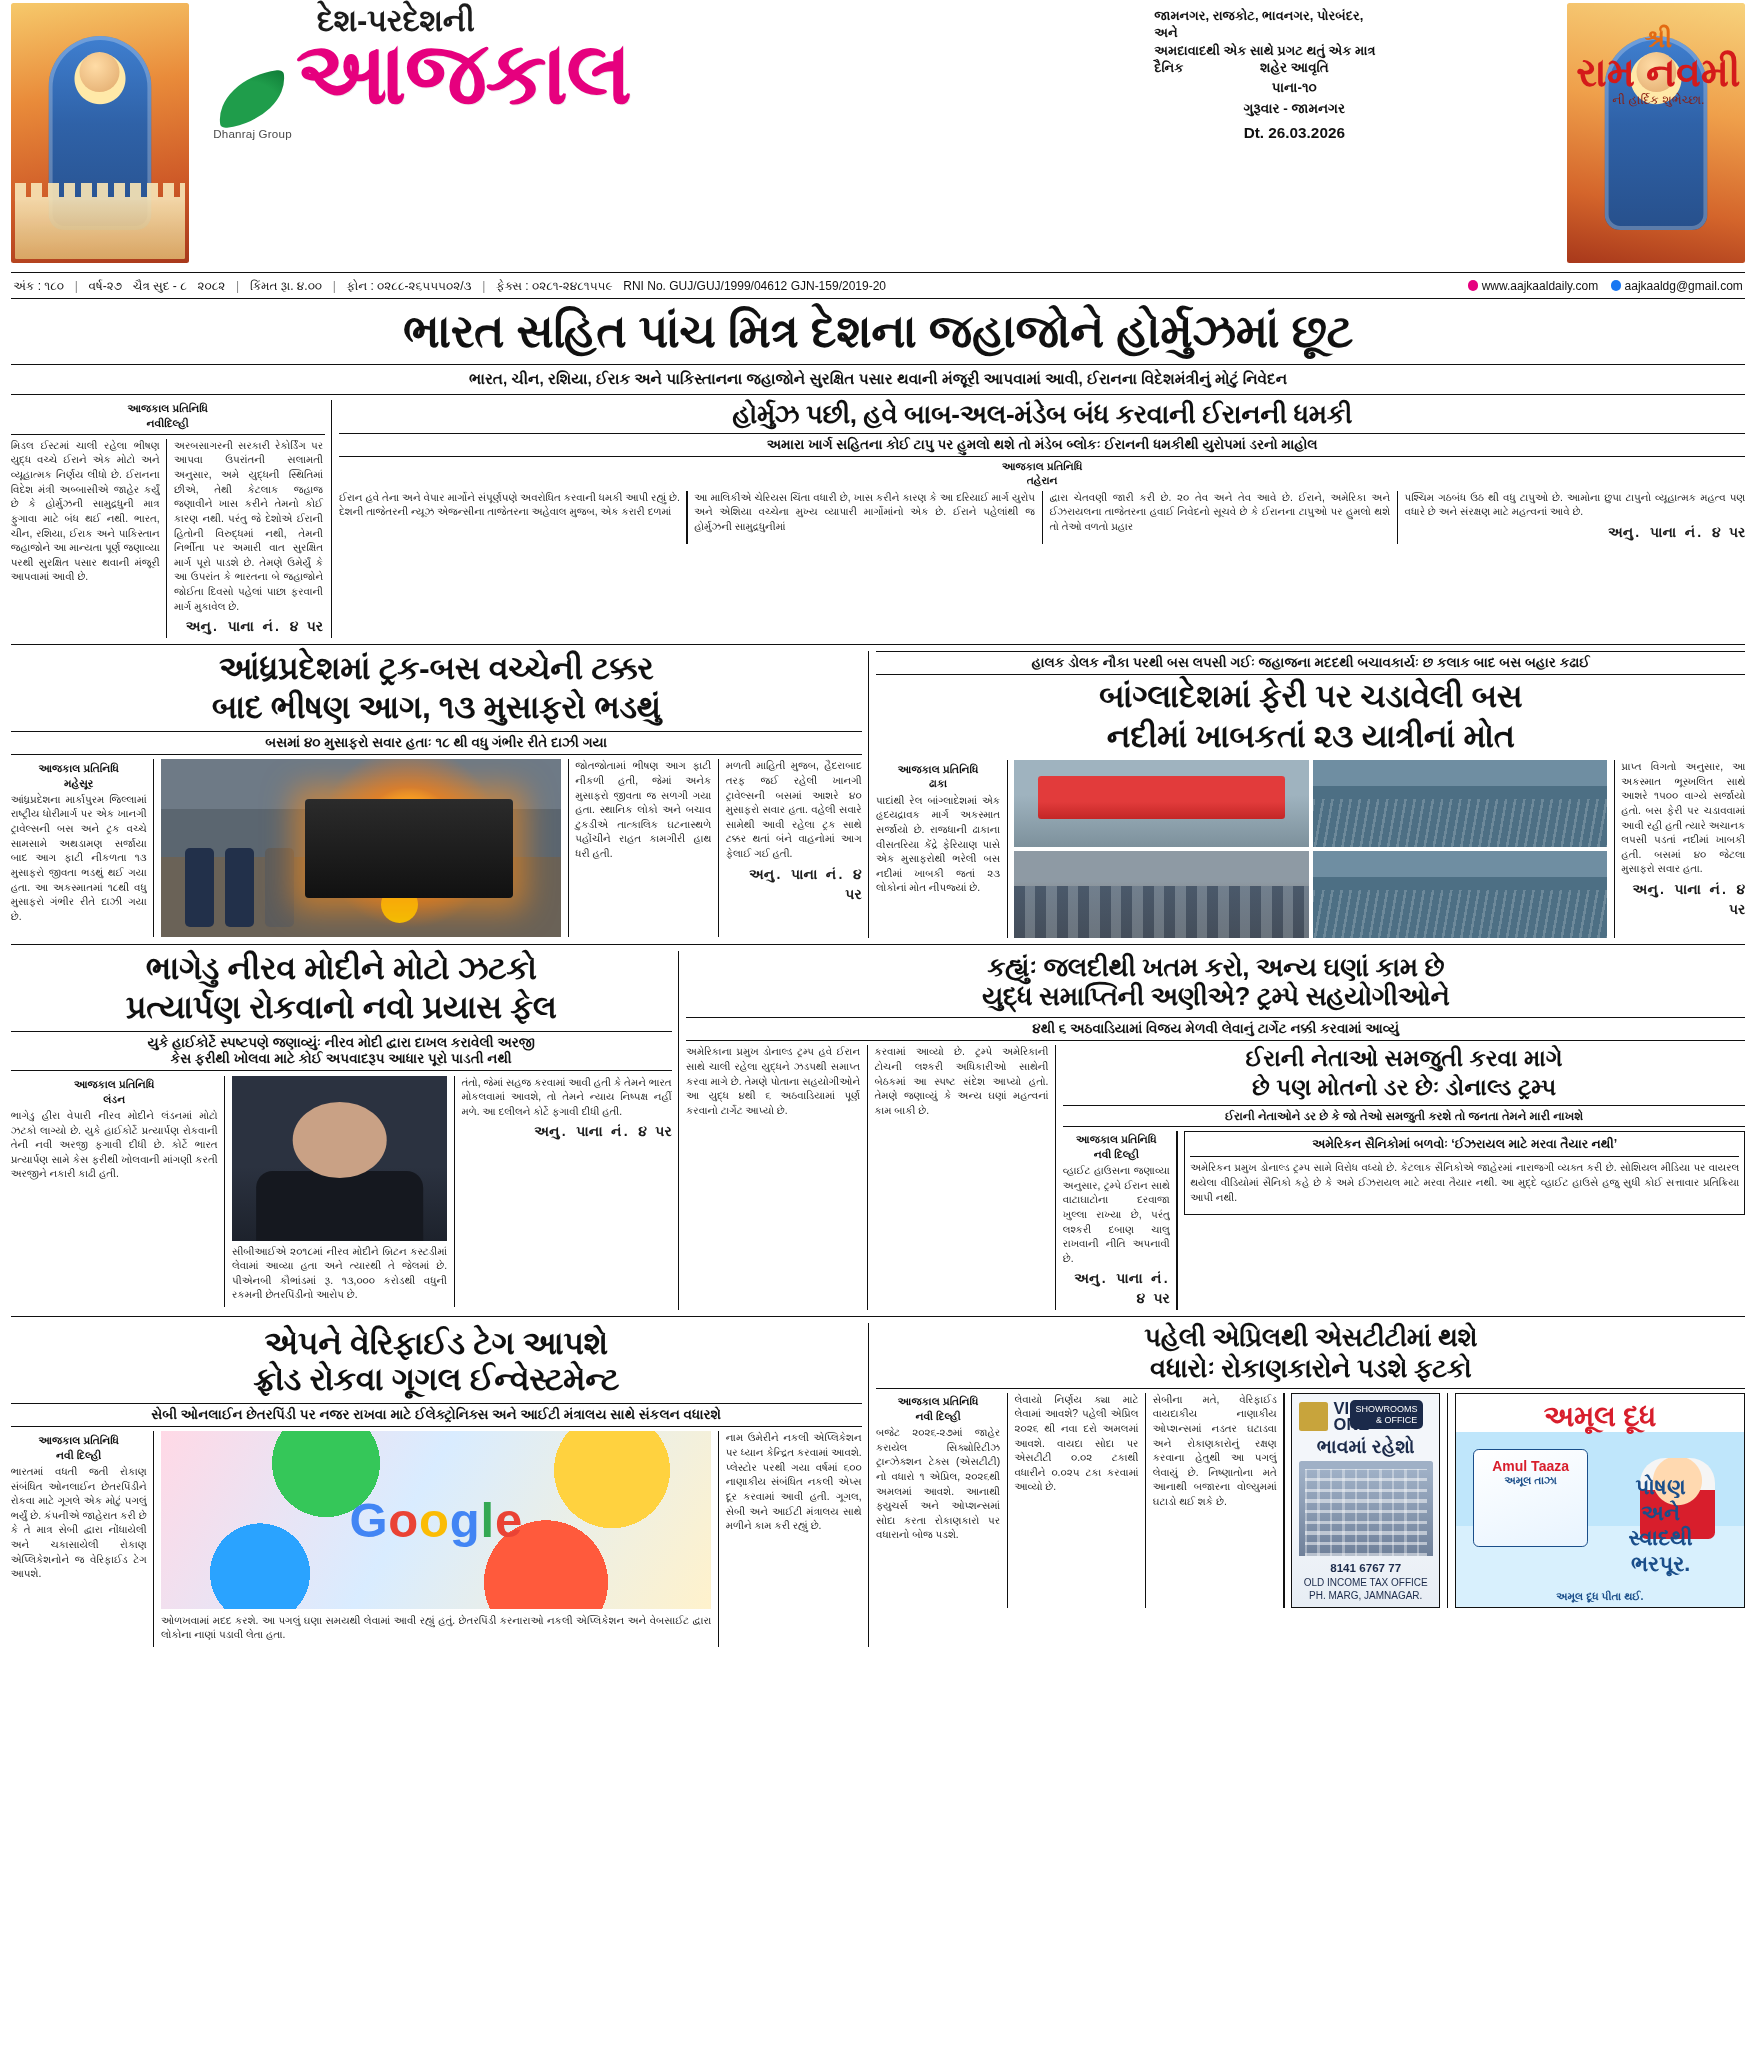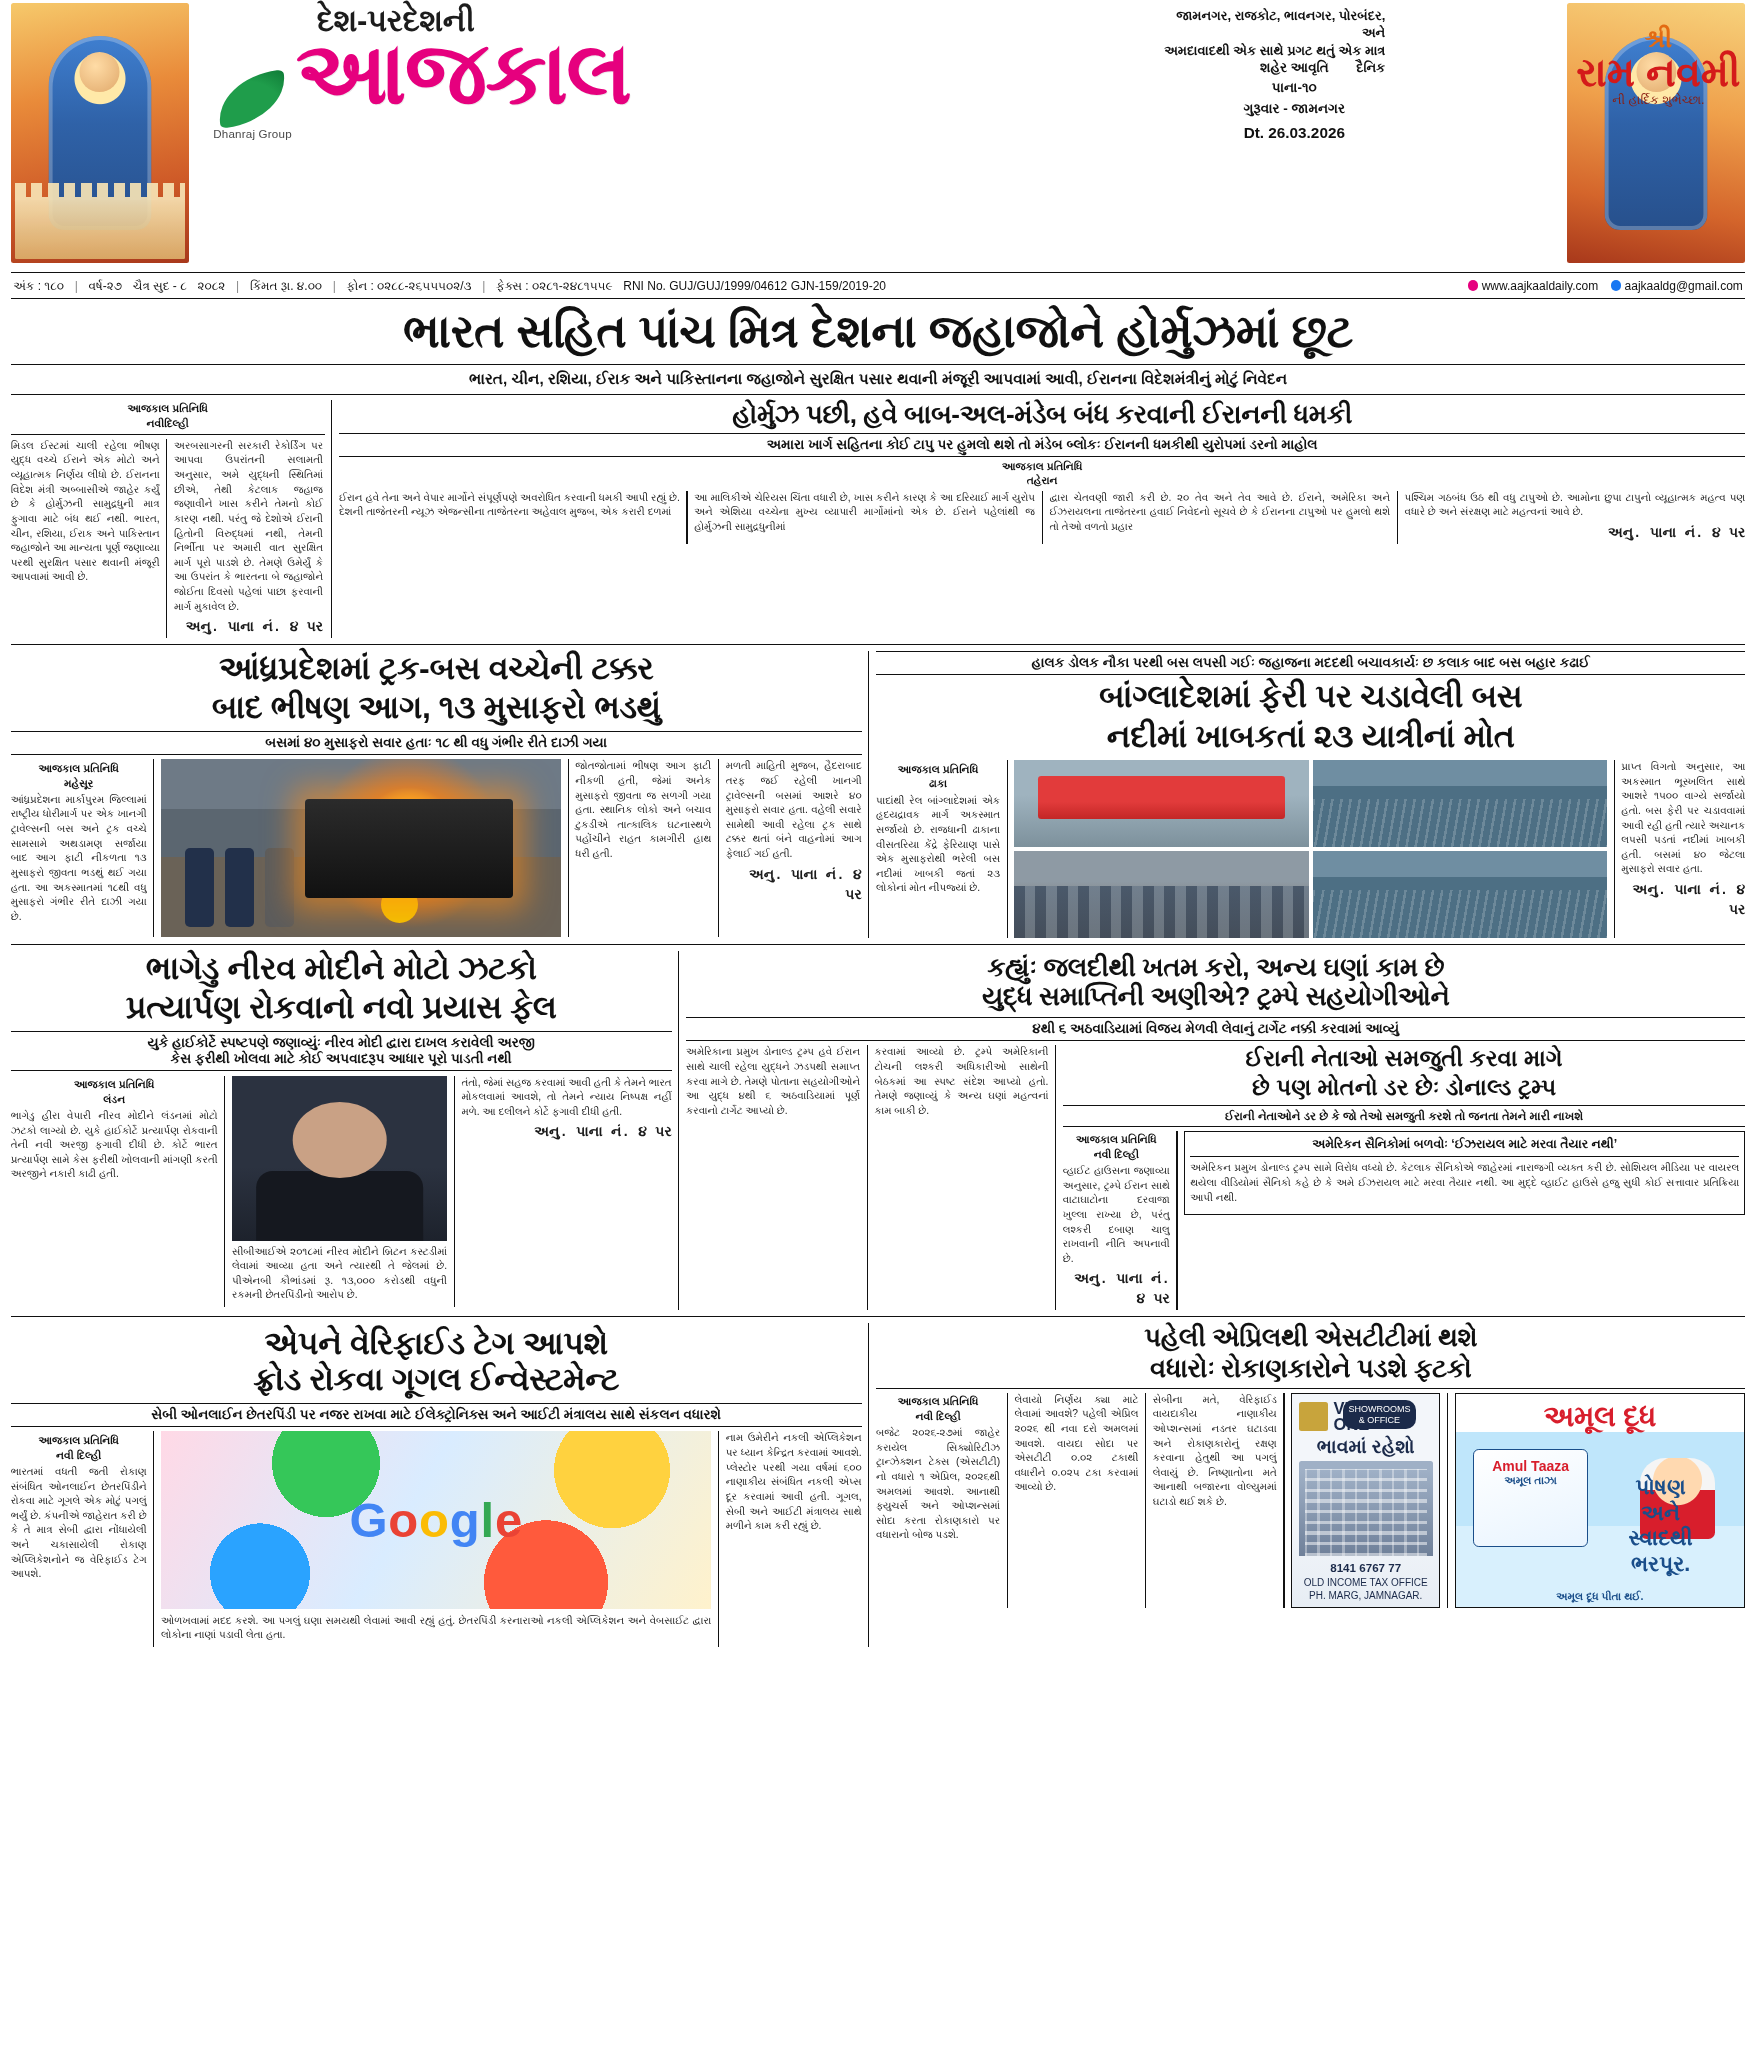--- a/index.html
+++ b/index.html
@@ -41,21 +41,21 @@
     background:linear-gradient(180deg,#f7e3b5,#dcae6a);
     border-radius:3.3px 3.3px 1.2px 1.2px; opacity:.92;
   }
   .temple:before{
     content:""; position:absolute; left:0; right:0; top:-14px; height:16.5px;
     background:repeating-linear-gradient(90deg,#f7e3b5 0 10.7px, transparent 10.7px 16.5px);
   }
 
   .mh-center { position:absolute; left:182px; right:182px; top:0; height:264px; }
   .mh-topline {
-    position:absolute; right:178px; top:6.6px; width:231px; text-align:right;
+    position:absolute; right:178px; top:6.6px; width:231px; text-align:left;
     font-size:13px; line-height:1.35; color:#111; font-weight:600;margin-left:40px;
   }
   .mh-kicker {
     position:absolute; left:124px; top:3.3px; font-size:31px; font-weight:700;
     color:#1c1c1c; letter-spacing:-0.4px;
   }
   .mh-title {
     position:absolute; left:103px; top:29px;
     font-size:87px; font-weight:800; color:#e6007e; line-height:1;
     letter-spacing:-1.7px; text-shadow:0.8px 0.8px 0 rgba(0,0,0,.08);
@@ -208,21 +208,21 @@
     position:absolute; right:6%; bottom:14%; width:46%; text-align:center;
     font-size:21.5px; font-weight:800; color:#1a4e8a; line-height:1.18;
   }
   .amul-foot{ position:absolute; left:0; right:0; bottom:4.1px; text-align:center; font-size:10.7px; color:#1a4e8a; font-weight:700;}
 
   .ad-vision { background:linear-gradient(180deg,#f3f6fa 0 55%, #e7edf4 100%); }
   .vis-logo { display:flex; align-items:center; gap:5.8px; padding:5.8px 6.6px 1.7px; }
   .vis-mark { width:29px; height:29px; background:#c8a43c; border-radius:2.5px; }
   .vis-name { font-size:16.5px; font-weight:800; color:#1b2a4a; line-height:1; }
   .vis-tag  { text-align:center; font-size:19px; font-weight:800; color:#1b2a4a; margin:1.7px 0 3.3px;}
-  .vis-badge{ position:absolute; right:23px; top:6.6px; background:#1b2a4a; color:#fff; font-size:9px; padding:3.3px 5.8px; border-radius:10px; text-align:center; line-height:1.25;}
+  .vis-badge{ position:absolute; right:16px; top:6.6px; background:#1b2a4a; color:#fff; font-size:9px; padding:3.3px 5.8px; border-radius:5px; text-align:right; line-height:1.25;}
   .vis-bld { margin:0 6.6px; height:95px; background:linear-gradient(180deg,#9fb0c6 0 10%, #6f8099 100%);
              border-radius:2.5px 2.5px 0 0; position:relative; overflow:hidden;}
   .vis-bld:after{ content:""; position:absolute; inset:7.4px 5.8px 0 5.8px;
              background:repeating-linear-gradient(0deg, rgba(255,255,255,.5) 0 3.3px, rgba(255,255,255,0) 3.3px 10.7px),
                         repeating-linear-gradient(90deg, rgba(255,255,255,.35) 0 2.5px, rgba(255,255,255,0) 2.5px 12.4px);}
   .vis-foot{ text-align:center; font-size:10px; color:#1b2a4a; padding:4.1px 3.3px 5px; line-height:1.35;}
   .vis-phone{ font-size:11.6px; font-weight:800; }
 
   .boxed { border:1.2px solid #111; padding:5px; }
 </style>

